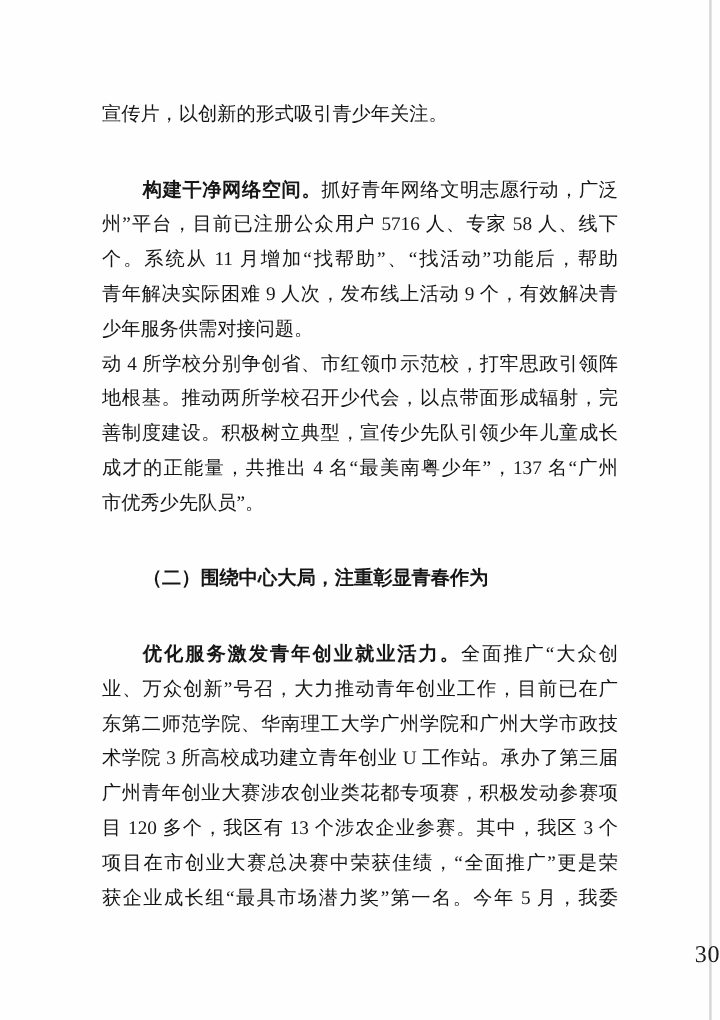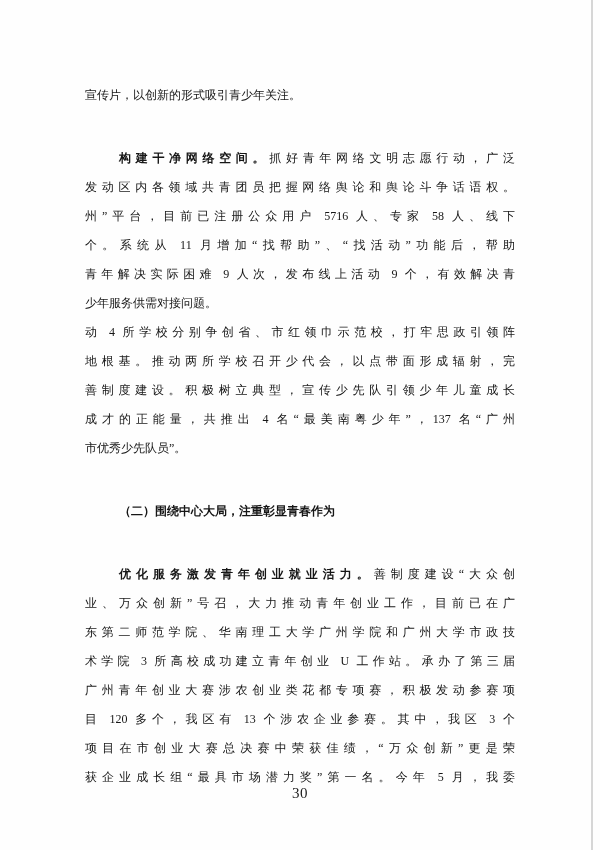--- a/index.html
+++ b/index.html
@@ -26,69 +26,68 @@
   }
   .doc-body {
     position: absolute;
     left: 85px;
     top: 81px;
     width: 430px;
   }
   .line {
     height: 29px;
     line-height: 29px;
-    font-size: 12px;
+    font-size: 16px;
     white-space: normal;
     text-align: left;
     overflow: visible;
   }
   .line.fill {
     text-align: justify;
     text-align-last: justify;
     text-justify: inter-character;
   }
   .line.indent {
     text-indent: 34px;
     margin-top: 34px;
   }
   .seg { font-weight: normal; }
   .seg.bold { font-weight: 700; }
   .page-number {
     position: absolute;
     top: 785px;
     left: 0;
     width: 600px;
-    text-align: center;
-    font-size: 15px;
+    text-align: right;
+    font-size: 20px;
     letter-spacing: 0.5px;
     color: #1c1c1c;
   }
 </style>
 </head>
 <body>
 
 <div class="page">
   <div class="scan-line"></div>
   <div class="doc-body">
       <div class="line"><span class="seg">宣传片，以创新的形式吸引青少年关注。</span></div>
       <div class="line indent fill"><span class="seg bold">构建干净网络空间。</span><span class="seg">抓好青年网络文明志愿行动，广泛</span></div>
-      <div class="line fill"><span class="seg">发动区内各领域共青团员把握网络舆论和舆论斗争话语权。</span></div>
       <div class="line fill"><span class="seg">州”平台，目前已注册公众用户 5716 人、专家 58 人、线下</span></div>
       <div class="line fill"><span class="seg">个。系统从 11 月增加“找帮助”、“找活动”功能后，帮助</span></div>
       <div class="line fill"><span class="seg">青年解决实际困难 9 人次，发布线上活动 9 个，有效解决青</span></div>
       <div class="line"><span class="seg">少年服务供需对接问题。</span></div>
       <div class="line fill"><span class="seg">动 4 所学校分别争创省、市红领巾示范校，打牢思政引领阵</span></div>
       <div class="line fill"><span class="seg">地根基。推动两所学校召开少代会，以点带面形成辐射，完</span></div>
       <div class="line fill"><span class="seg">善制度建设。积极树立典型，宣传少先队引领少年儿童成长</span></div>
       <div class="line fill"><span class="seg">成才的正能量，共推出 4 名“最美南粤少年”，137 名“广州</span></div>
       <div class="line"><span class="seg">市优秀少先队员”。</span></div>
       <div class="line indent"><span class="seg bold">（二）围绕中心大局，注重彰显青春作为</span></div>
-      <div class="line indent fill"><span class="seg bold">优化服务激发青年创业就业活力。</span><span class="seg">善制度建设“大众创</span></div>
+      <div class="line indent fill"><span class="seg bold">优化服务激发青年创业就业活力。</span><span class="seg">全面推广“大众创</span></div>
       <div class="line fill"><span class="seg">业、万众创新”号召，大力推动青年创业工作，目前已在广</span></div>
       <div class="line fill"><span class="seg">东第二师范学院、华南理工大学广州学院和广州大学市政技</span></div>
       <div class="line fill"><span class="seg">术学院 3 所高校成功建立青年创业 U 工作站。承办了第三届</span></div>
       <div class="line fill"><span class="seg">广州青年创业大赛涉农创业类花都专项赛，积极发动参赛项</span></div>
       <div class="line fill"><span class="seg">目 120 多个，我区有 13 个涉农企业参赛。其中，我区 3 个</span></div>
-      <div class="line fill"><span class="seg">项目在市创业大赛总决赛中荣获佳绩，“万众创新”更是荣</span></div>
+      <div class="line fill"><span class="seg">项目在市创业大赛总决赛中荣获佳绩，“全面推广”更是荣</span></div>
       <div class="line fill"><span class="seg">获企业成长组“最具市场潜力奖”第一名。今年 5 月，我委</span></div>
     </div>
   <div class="page-number">30</div>
 </div>
 
 </body></html>

